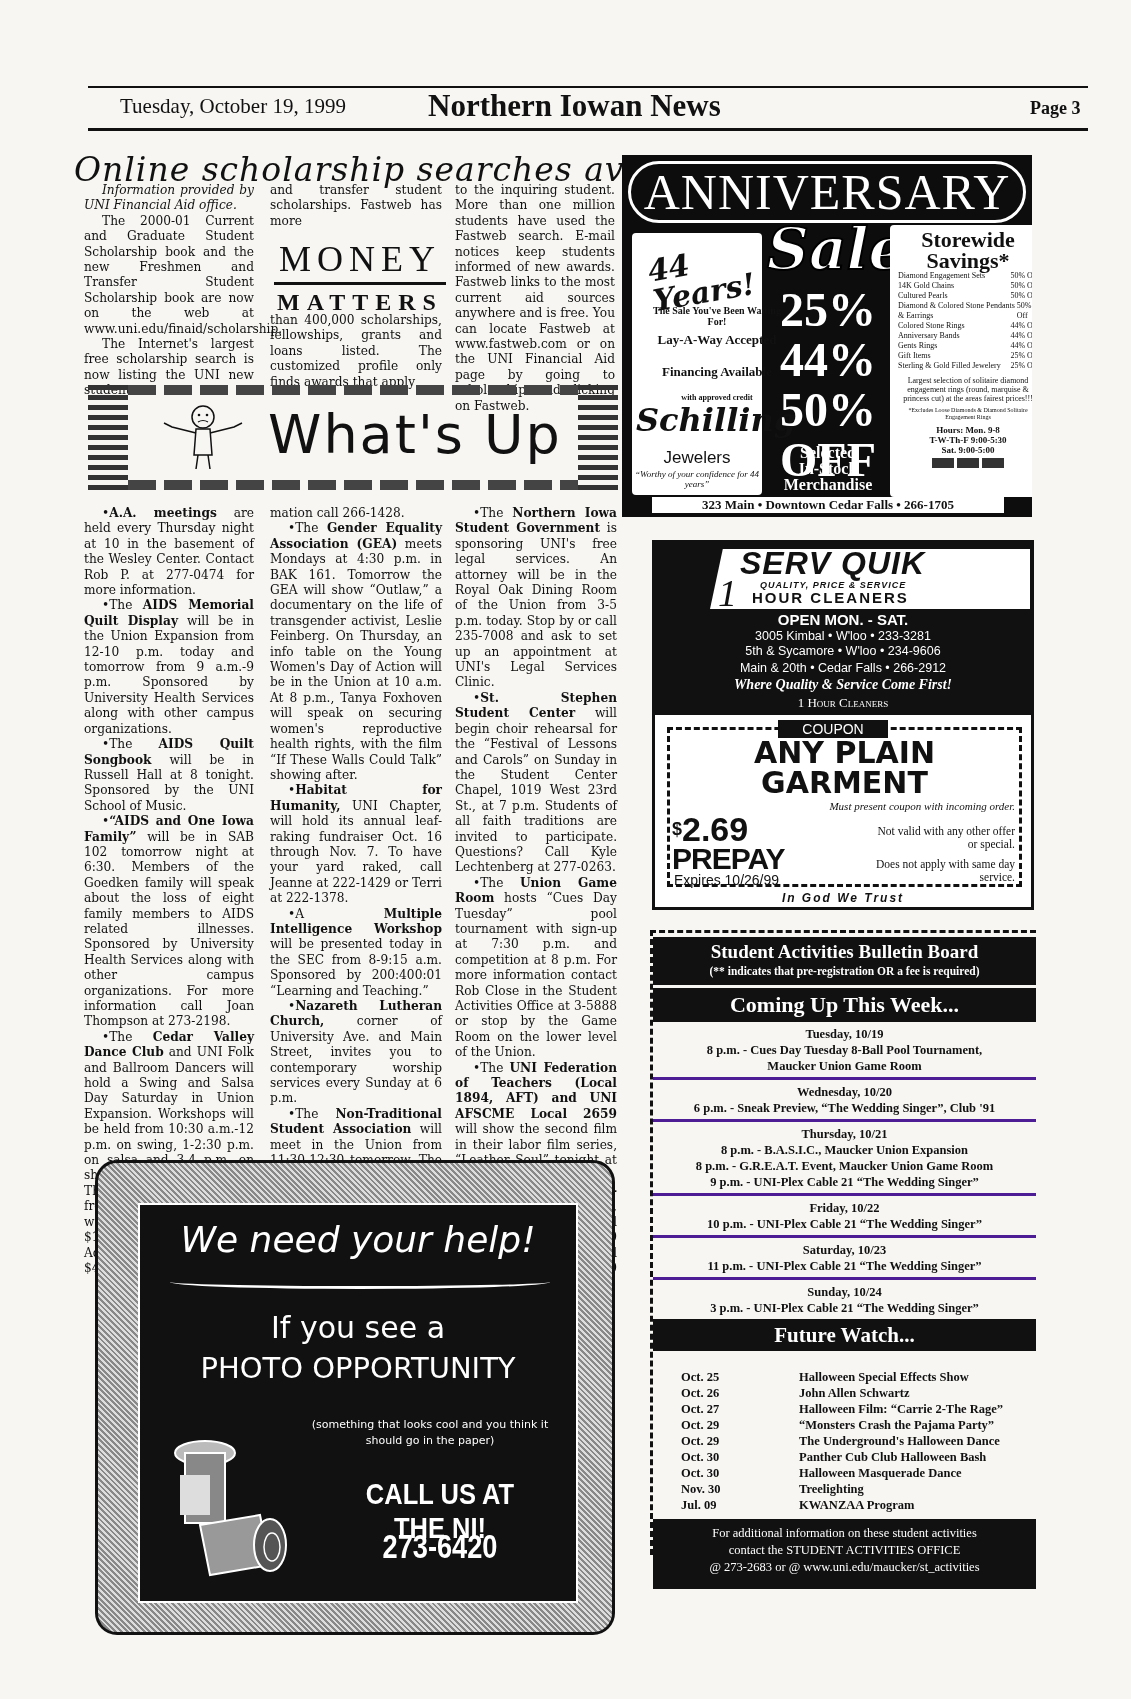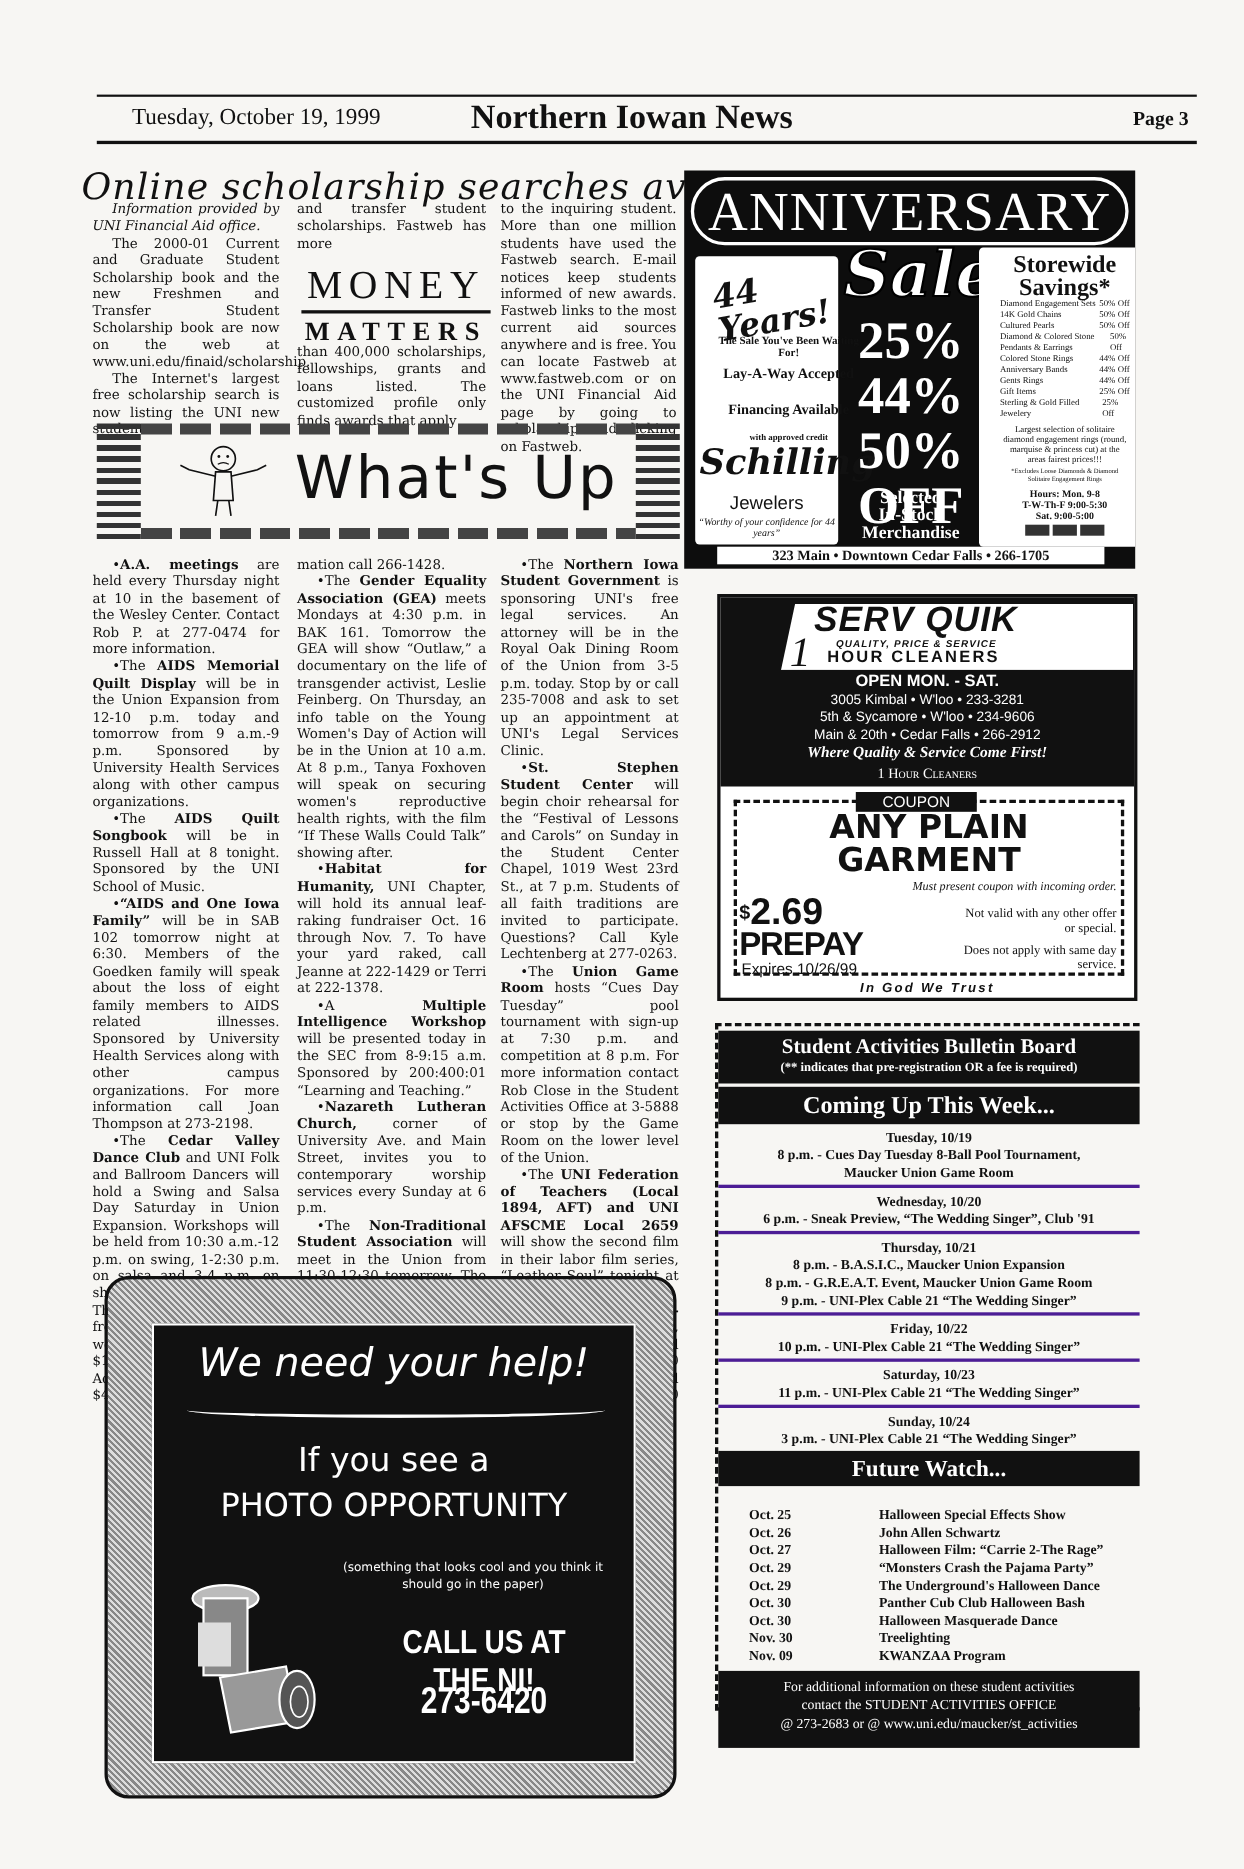--- a/index.html
+++ b/index.html
@@ -44,21 +44,21 @@
   .anniv .banner { position: absolute; left: 6px; top: 6px; width: 398px; height: 62px; border: 3px solid #fff; border-radius: 32px; text-align: center; font-family: "Liberation Serif", serif; font-size: 50px; line-height: 56px; letter-spacing: 1px; }
   .anniv .leftpane { position: absolute; left: 10px; top: 78px; width: 130px; height: 262px; background: #fff; color: #111; border-radius: 4px; }
   .anniv .yrs { position: absolute; left: 18px; top: 14px; font-family: "DejaVu Serif", serif; font-style: italic; font-weight: bold; font-size: 30px; line-height: 30px; transform: rotate(-10deg); }
   .anniv .lp-txt { position: absolute; left: 0; width: 130px; text-align: center; font-family: "Liberation Serif", serif; font-weight: bold; margin-left: 20px; }
   .anniv .schil { position: absolute; left: 4px; top: 168px; width: 122px; text-align: center; font-family: "DejaVu Serif", serif; font-style: italic; font-weight: bold; font-size: 32px; }
   .anniv .jew { position: absolute; left: 0; top: 215px; width: 130px; text-align: center; font-family: "Liberation Sans", sans-serif; font-size: 17px; }
   .anniv .worthy { position: absolute; left: 0; top: 236px; width: 130px; text-align: center; font-family: "Liberation Serif", serif; font-style: italic; font-size: 9px; line-height: 10px; }
   .anniv .sale { position: absolute; left: 145px; top: 60px; font-family: "DejaVu Serif", serif; font-style: italic; font-weight: bold; font-size: 58px; color: #fff; -webkit-text-stroke: 2px #000; }
   .anniv .pcts { position: absolute; left: 146px; top: 130px; width: 120px; text-align: center; font-family: "Liberation Serif", serif; font-weight: bold; font-size: 48px; line-height: 50px; }
   .anniv .sel { position: absolute; left: 146px; top: 290px; width: 120px; text-align: center; font-family: "Liberation Serif", serif; font-weight: bold; font-size: 16px; line-height: 16px; }
-  .anniv .rightpane { position: absolute; left: 268px; top: 70px; width: 156px; height: 272px; background: #fff; color: #111; border-radius: 4px; padding: 2px 19px; }
+  .anniv .rightpane { position: absolute; left: 268px; top: 70px; width: 156px; height: 272px; background: #fff; color: #111; border-radius: 4px; padding: 2px 8px; }
   .anniv .sw { text-align: center; font-family: "Liberation Serif", serif; font-weight: bold; font-size: 22px; line-height: 21px; margin-top: 2px; }
   .anniv .prow { display: flex; justify-content: space-between; font-family: "Liberation Serif", serif; font-size: 8px; line-height: 10px; }
   .anniv .small { text-align: center; font-family: "Liberation Serif", serif; font-size: 8px; line-height: 9px; margin-top: 5px; }
   .anniv .tiny { text-align: center; font-family: "Liberation Serif", serif; font-size: 6px; line-height: 7px; margin-top: 4px; }
   .anniv .hours { text-align: center; font-family: "Liberation Serif", serif; font-weight: bold; font-size: 9px; line-height: 10px; margin-top: 4px; }
   .anniv .cards { display: flex; gap: 3px; justify-content: center; margin-top: 3px; }
   .anniv .cards span { width: 22px; height: 10px; background: #333; display: inline-block; }
   .anniv .addr { position: absolute; left: 30px; top: 342px; width: 352px; height: 16px; background: #fff; color: #111; text-align: center; font-family: "Liberation Serif", serif; font-weight: bold; font-size: 13px; line-height: 16px; }
 
   
@@ -361,21 +361,21 @@
       </div>
     <div class="fwrow">
         <span class="d">Oct. 30</span>
         <span>Halloween Masquerade Dance</span>
       </div>
     <div class="fwrow">
         <span class="d">Nov. 30</span>
         <span>Treelighting</span>
       </div>
     <div class="fwrow">
-        <span class="d">Nov. 09</span>
+        <span class="d">Jul. 09</span>
         <span>KWANZAA Program</span>
       </div>
   </div>
   <div class="hdr foot">
     <div>For additional information on these student activities</div>
     <div>contact the STUDENT ACTIVITIES OFFICE</div>
     <div>@ 273-2683 or @ www.uni.edu/maucker/st_activities</div>
   </div>
 </div>
 

